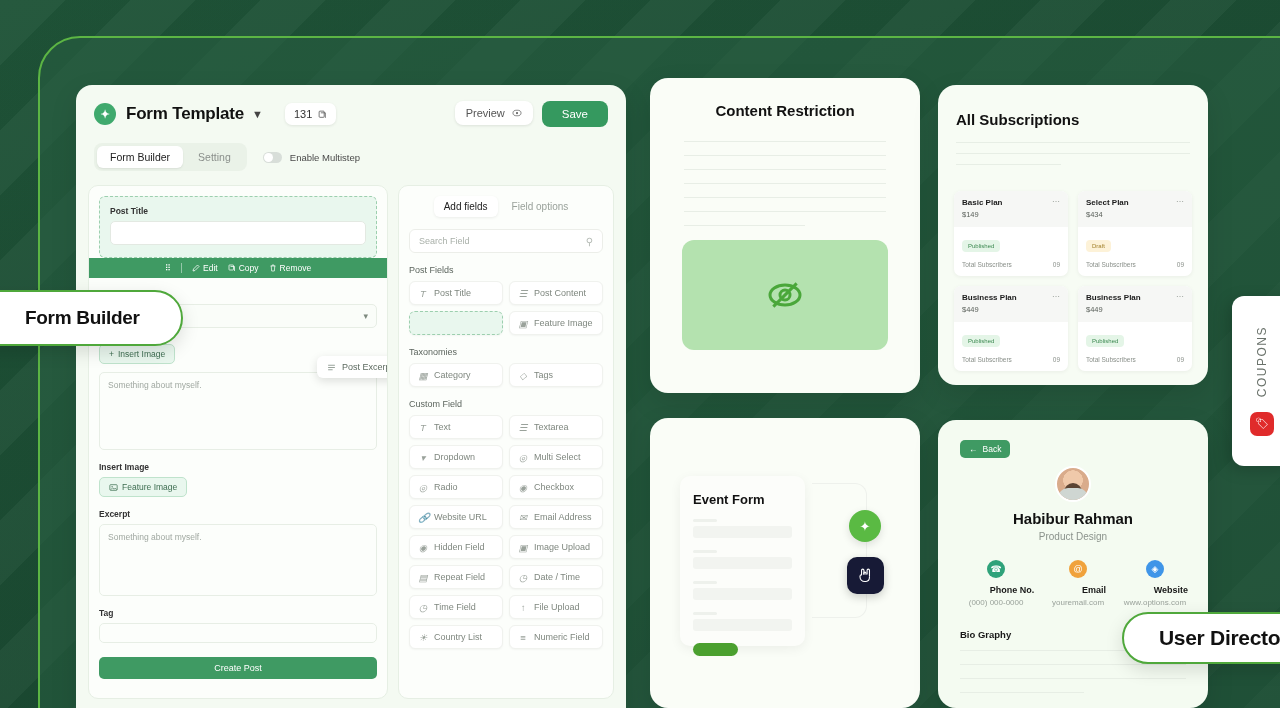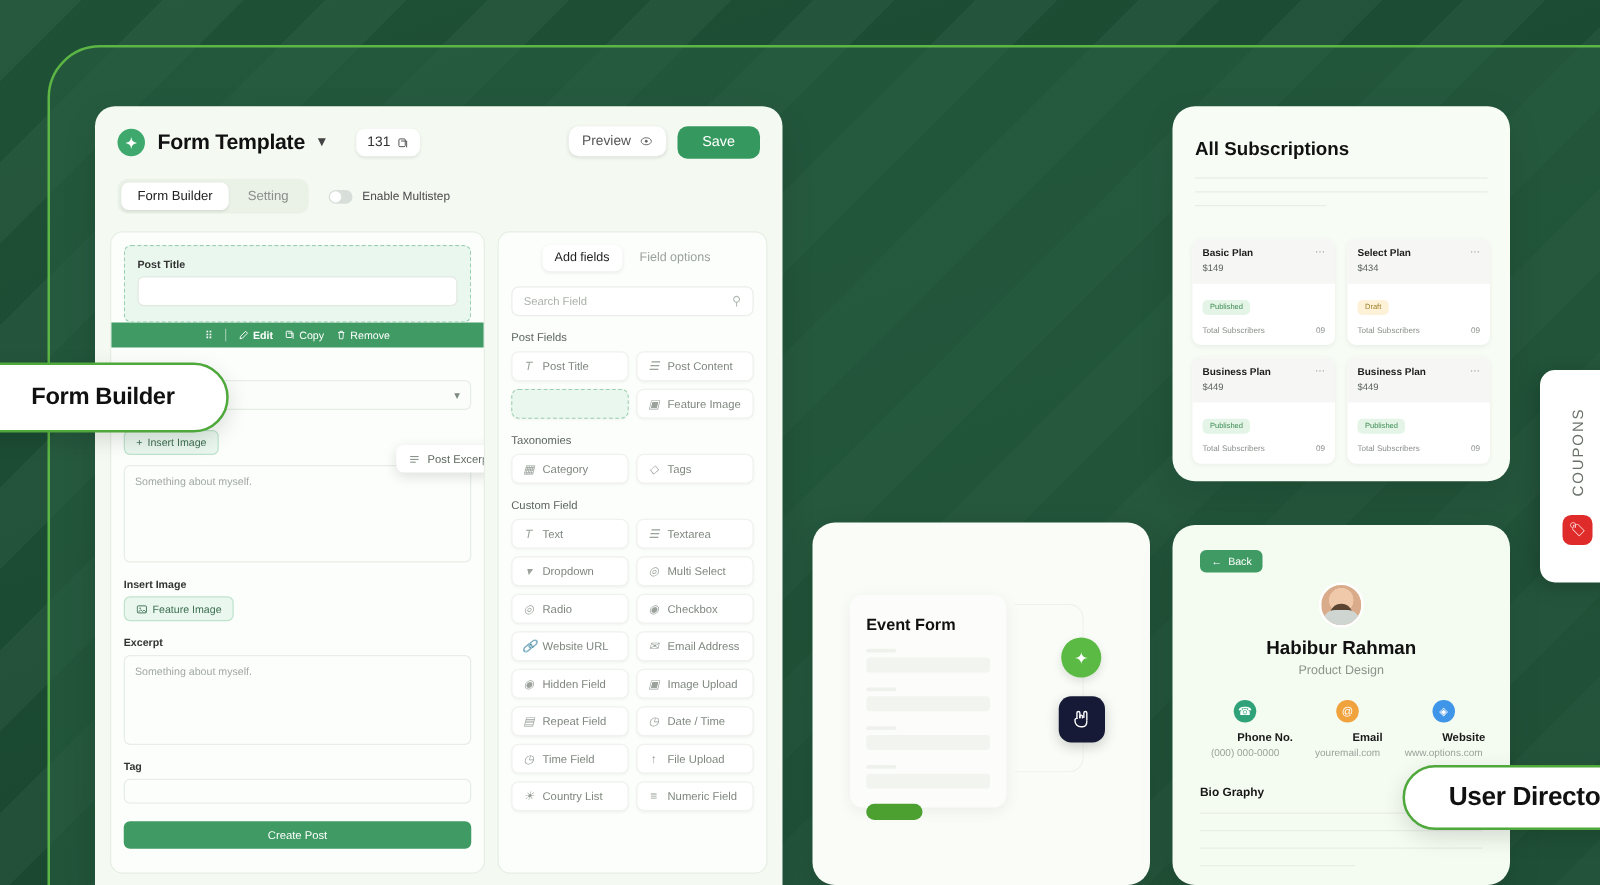--- a/index.html
+++ b/index.html
@@ -312,21 +312,21 @@
           <div class="fld-label">Post Title</div>
           <div class="fld-input"></div>
         </div>
         <div class="toolbar">
           <span>⠿</span>
           <span class="sep"></span>
           <span>
               <svg width="8" height="8" viewBox="0 0 16 16">
                 <path d="M2 14l1-4L11 2l3 3-8 8z" fill="none" stroke="#fff" stroke-width="1.5"></path>
               </svg>
-              <b style="font-weight:700">Edit</b>
+              <b style="font-weight:400">Edit</b>
             </span>
           <span>
               <svg width="8" height="8" viewBox="0 0 16 16">
                 <rect x="2" y="2" width="9" height="10" rx="1" fill="none" stroke="#fff" stroke-width="1.5"></rect>
                 <path d="M5 5h8v9" fill="none" stroke="#fff" stroke-width="1.5"></path>
               </svg>
               <b style="font-weight:400">Copy</b>
             </span>
           <span>
               <svg width="8" height="8" viewBox="0 0 16 16">
@@ -477,20 +477,39 @@
             </span>
           <span class="f-chip">
               <i class="gi">≡</i>
               <b style="font-weight:400">Numeric Field</b>
             </span>
         </div>
       </div>
     </div>
   </div>
 
+  <div class="card" id="restrict">
+    <div class="cr-title">Content Restriction</div>
+    <div class="cr-lines">
+      <i></i>
+        <i></i>
+        <i></i>
+        <i></i>
+        <i></i>
+        <i></i>
+        <i></i>
+    </div>
+    <div class="cr-box">
+      <svg width="40" height="40" viewBox="0 0 24 24">
+        <ellipse cx="12" cy="12" rx="9" ry="6" fill="none" stroke="#4aa73a" stroke-width="1.8"></ellipse>
+        <circle cx="12" cy="12" r="3" fill="none" stroke="#4aa73a" stroke-width="1.8"></circle>
+        <line x1="5" y1="19" x2="19" y2="5" stroke="#4aa73a" stroke-width="1.8"></line>
+      </svg>
+    </div>
+  </div>
 
   <div class="card" id="subs">
     <div class="sb-title">All Subscriptions</div>
     <div class="sb-lines">
         <i></i>
         <i></i>
         <i></i>
       </div>
     <div class="plan-grid">
 

